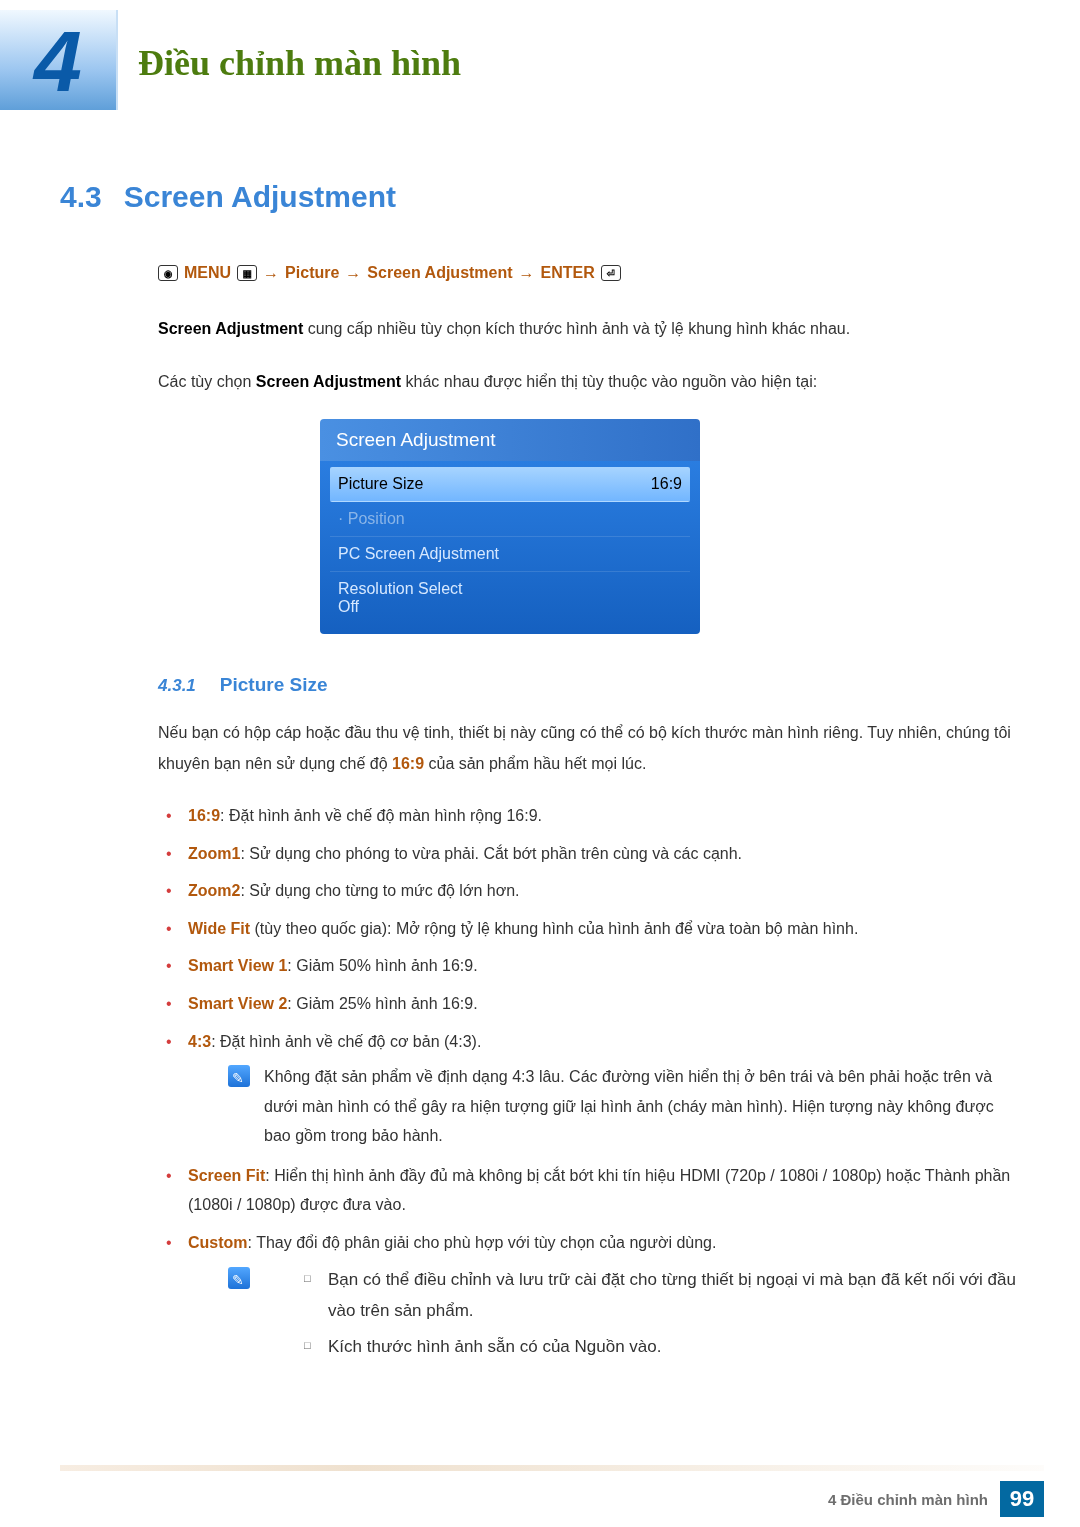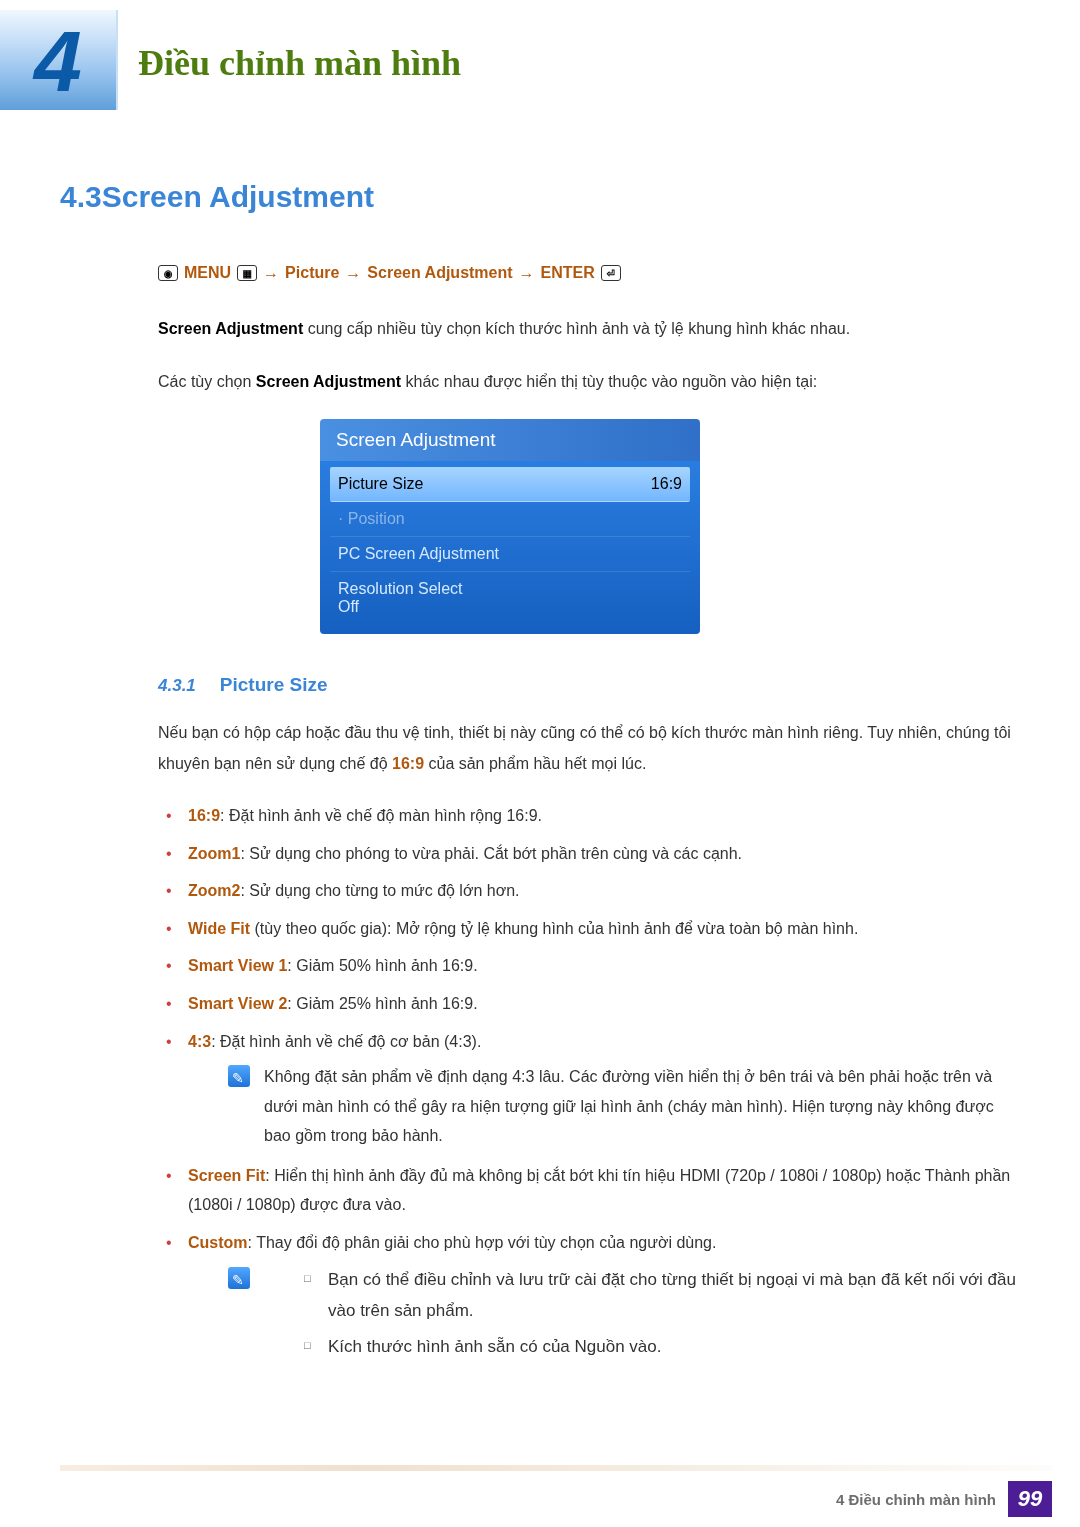--- a/index.html
+++ b/index.html
@@ -39,20 +39,21 @@
   color: #4d7c0f;
   margin-left: 20px;
   margin-top: 32px;
   font-family: Liberation Serif, serif;
 }
 .content {
   padding: 70px 60px 0 60px;
 }
 .sec-row {
   display: flex;
+  gap: 22px;
   align-items: baseline;
   margin-bottom: 44px;
 }
 .sec-num {
   font-size: 30px;
   font-weight: bold;
   color: #3a85d6;
 }
 .sec-title {
   font-size: 30px;
@@ -203,21 +204,21 @@
   left: 0;
   font-size: 11px;
   color: #666;
   top: 4px;
 }
 
 .footer {
   position: absolute;
   bottom: 10px;
   left: 0;
-  right: 4px;
+  right: 12px;
   padding: 0 24px 0 60px;
 }
 .footer-bar {
   height: 6px;
   background: linear-gradient(90deg, #f7ede2 0%, #efe1cf 30%, rgba(239,225,207,0.1) 100%);
   margin-bottom: 10px;
 }
 .footer-row {
   display: flex;
   justify-content: flex-end;
@@ -225,28 +226,27 @@
   gap: 12px;
 }
 .footer-text {
   font-size: 15px;
   font-weight: bold;
   color: #6e6e6e;
 }
 .page-num {
   width: 44px;
   height: 36px;
-  background: #4c1d95;
+  background: #0369a1;
   color: #fff;
   font-size: 22px;
   font-weight: bold;
   display: flex;
   align-items: center;
   justify-content: center;
-  font-style: italic;
 }
 </style>
 </head>
 <body>
 
 <div class="header">
   <div class="chapter-block">
     <span class="chapter-num">4</span>
   </div>
   <div class="chapter-title">Điều chỉnh màn hình</div>

